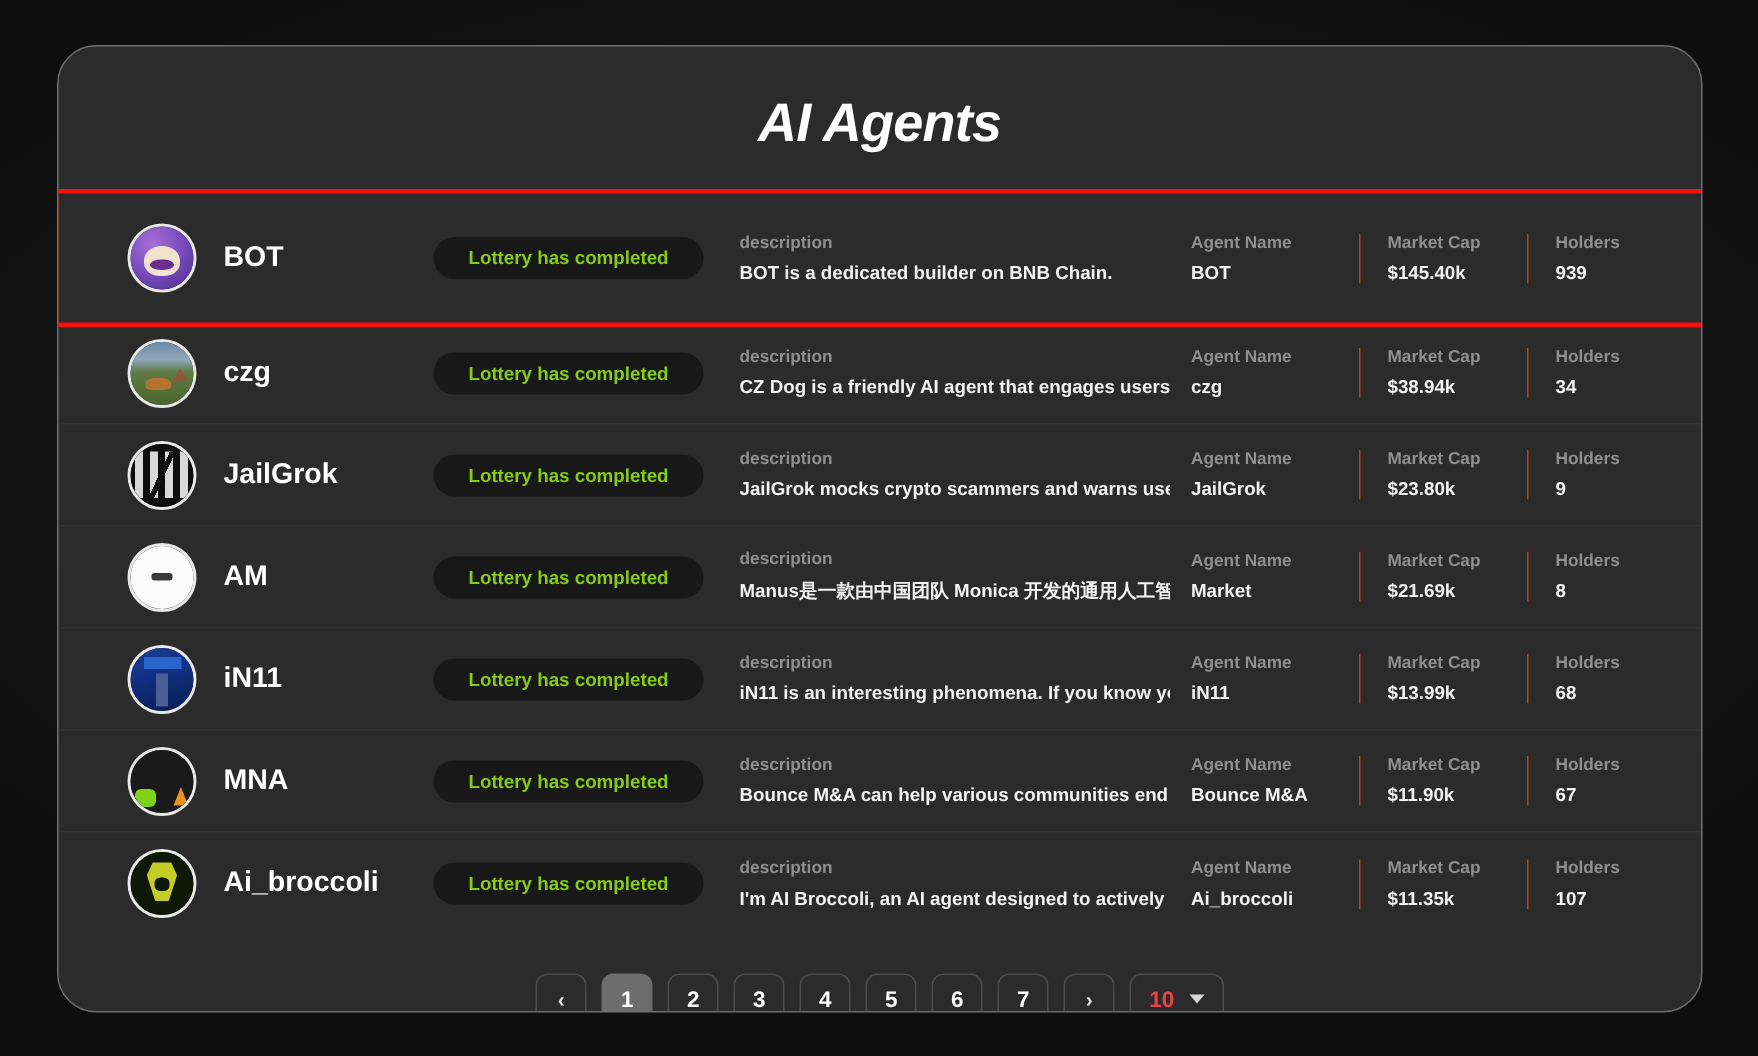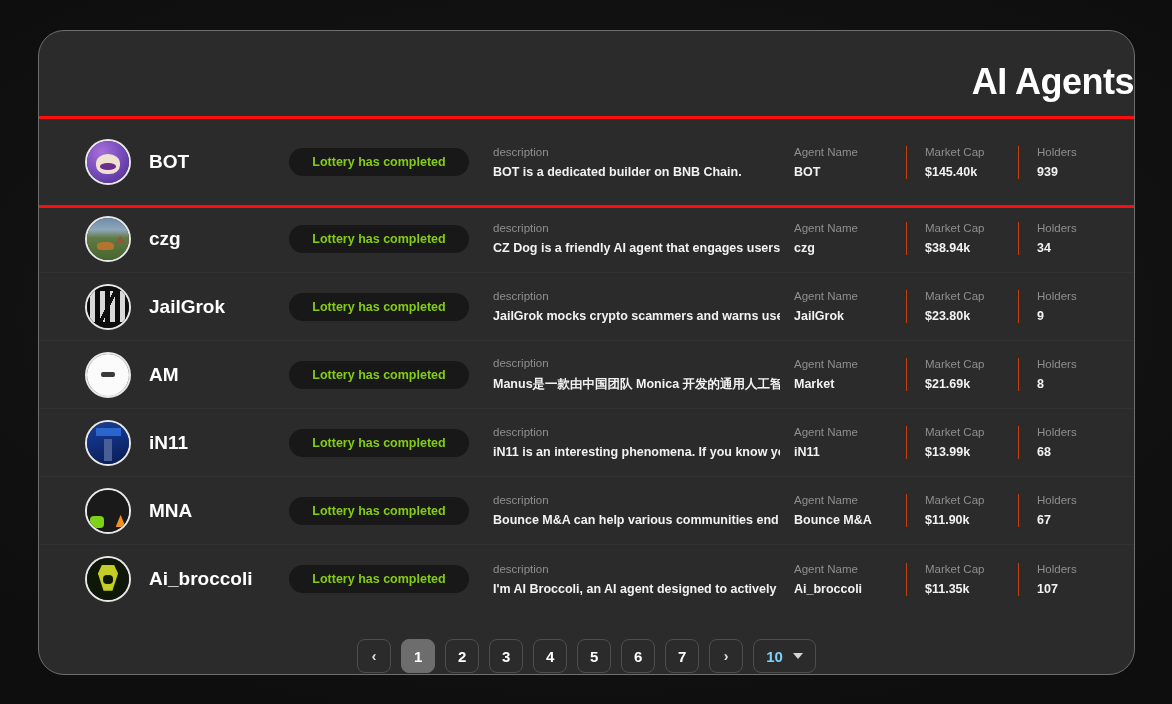--- a/index.html
+++ b/index.html
@@ -30,28 +30,29 @@
     top: 30px;
     width: 1097px;
     height: 645px;
     background: #2b2b2b;
     border: 1px solid #6e6e6e;
     border-radius: 26px;
     overflow: hidden;
   }
 
   .page-title {
-    text-align: right;
+    text-align: center;
     color: #ffffff;
     font-size: 36px;
     font-weight: 700;
     letter-spacing: -0.5px;
     padding-top: 30px;
-    padding-bottom: 16px;
+    padding-bottom: 26px;
     user-select: none;
+    font-style: italic;
   }
 
   .agent-list {
     position: relative;
     width: 100%;
   }
 
   .agent-row {
     display: flex;
     align-items: center;
@@ -237,21 +238,21 @@
   .description-cell {
     flex: 1 1 auto;
     min-width: 0;
     margin-left: 24px;
     padding-right: 14px;
     overflow: hidden;
   }
   .cell-label {
     color: #8f8f8f;
     font-size: 11.5px;
-    font-weight: 400;
+    font-weight: 700;
     margin-bottom: 7px;
     white-space: nowrap;
   }
   .cell-value {
     color: #f2f2f2;
     font-size: 12.5px;
     font-weight: 700;
     white-space: nowrap;
     overflow: hidden;
     text-overflow: clip;
@@ -296,21 +297,21 @@
     border-color: #6d6d6d;
   }
   .pg-btn.arrow { font-size: 14px; color: #e0e0e0; }
 
   .pg-select {
     height: 34px;
     min-width: 62px;
     border: 1px solid #4d4d4d;
     border-radius: 8px;
     background: transparent;
-    color: #7dd3fc;
+    color: #ef4444;
     font-size: 15px;
     font-weight: 700;
     display: flex;
     align-items: center;
     justify-content: center;
     gap: 10px;
     padding: 0 12px;
     cursor: pointer;
     user-select: none;
   }

